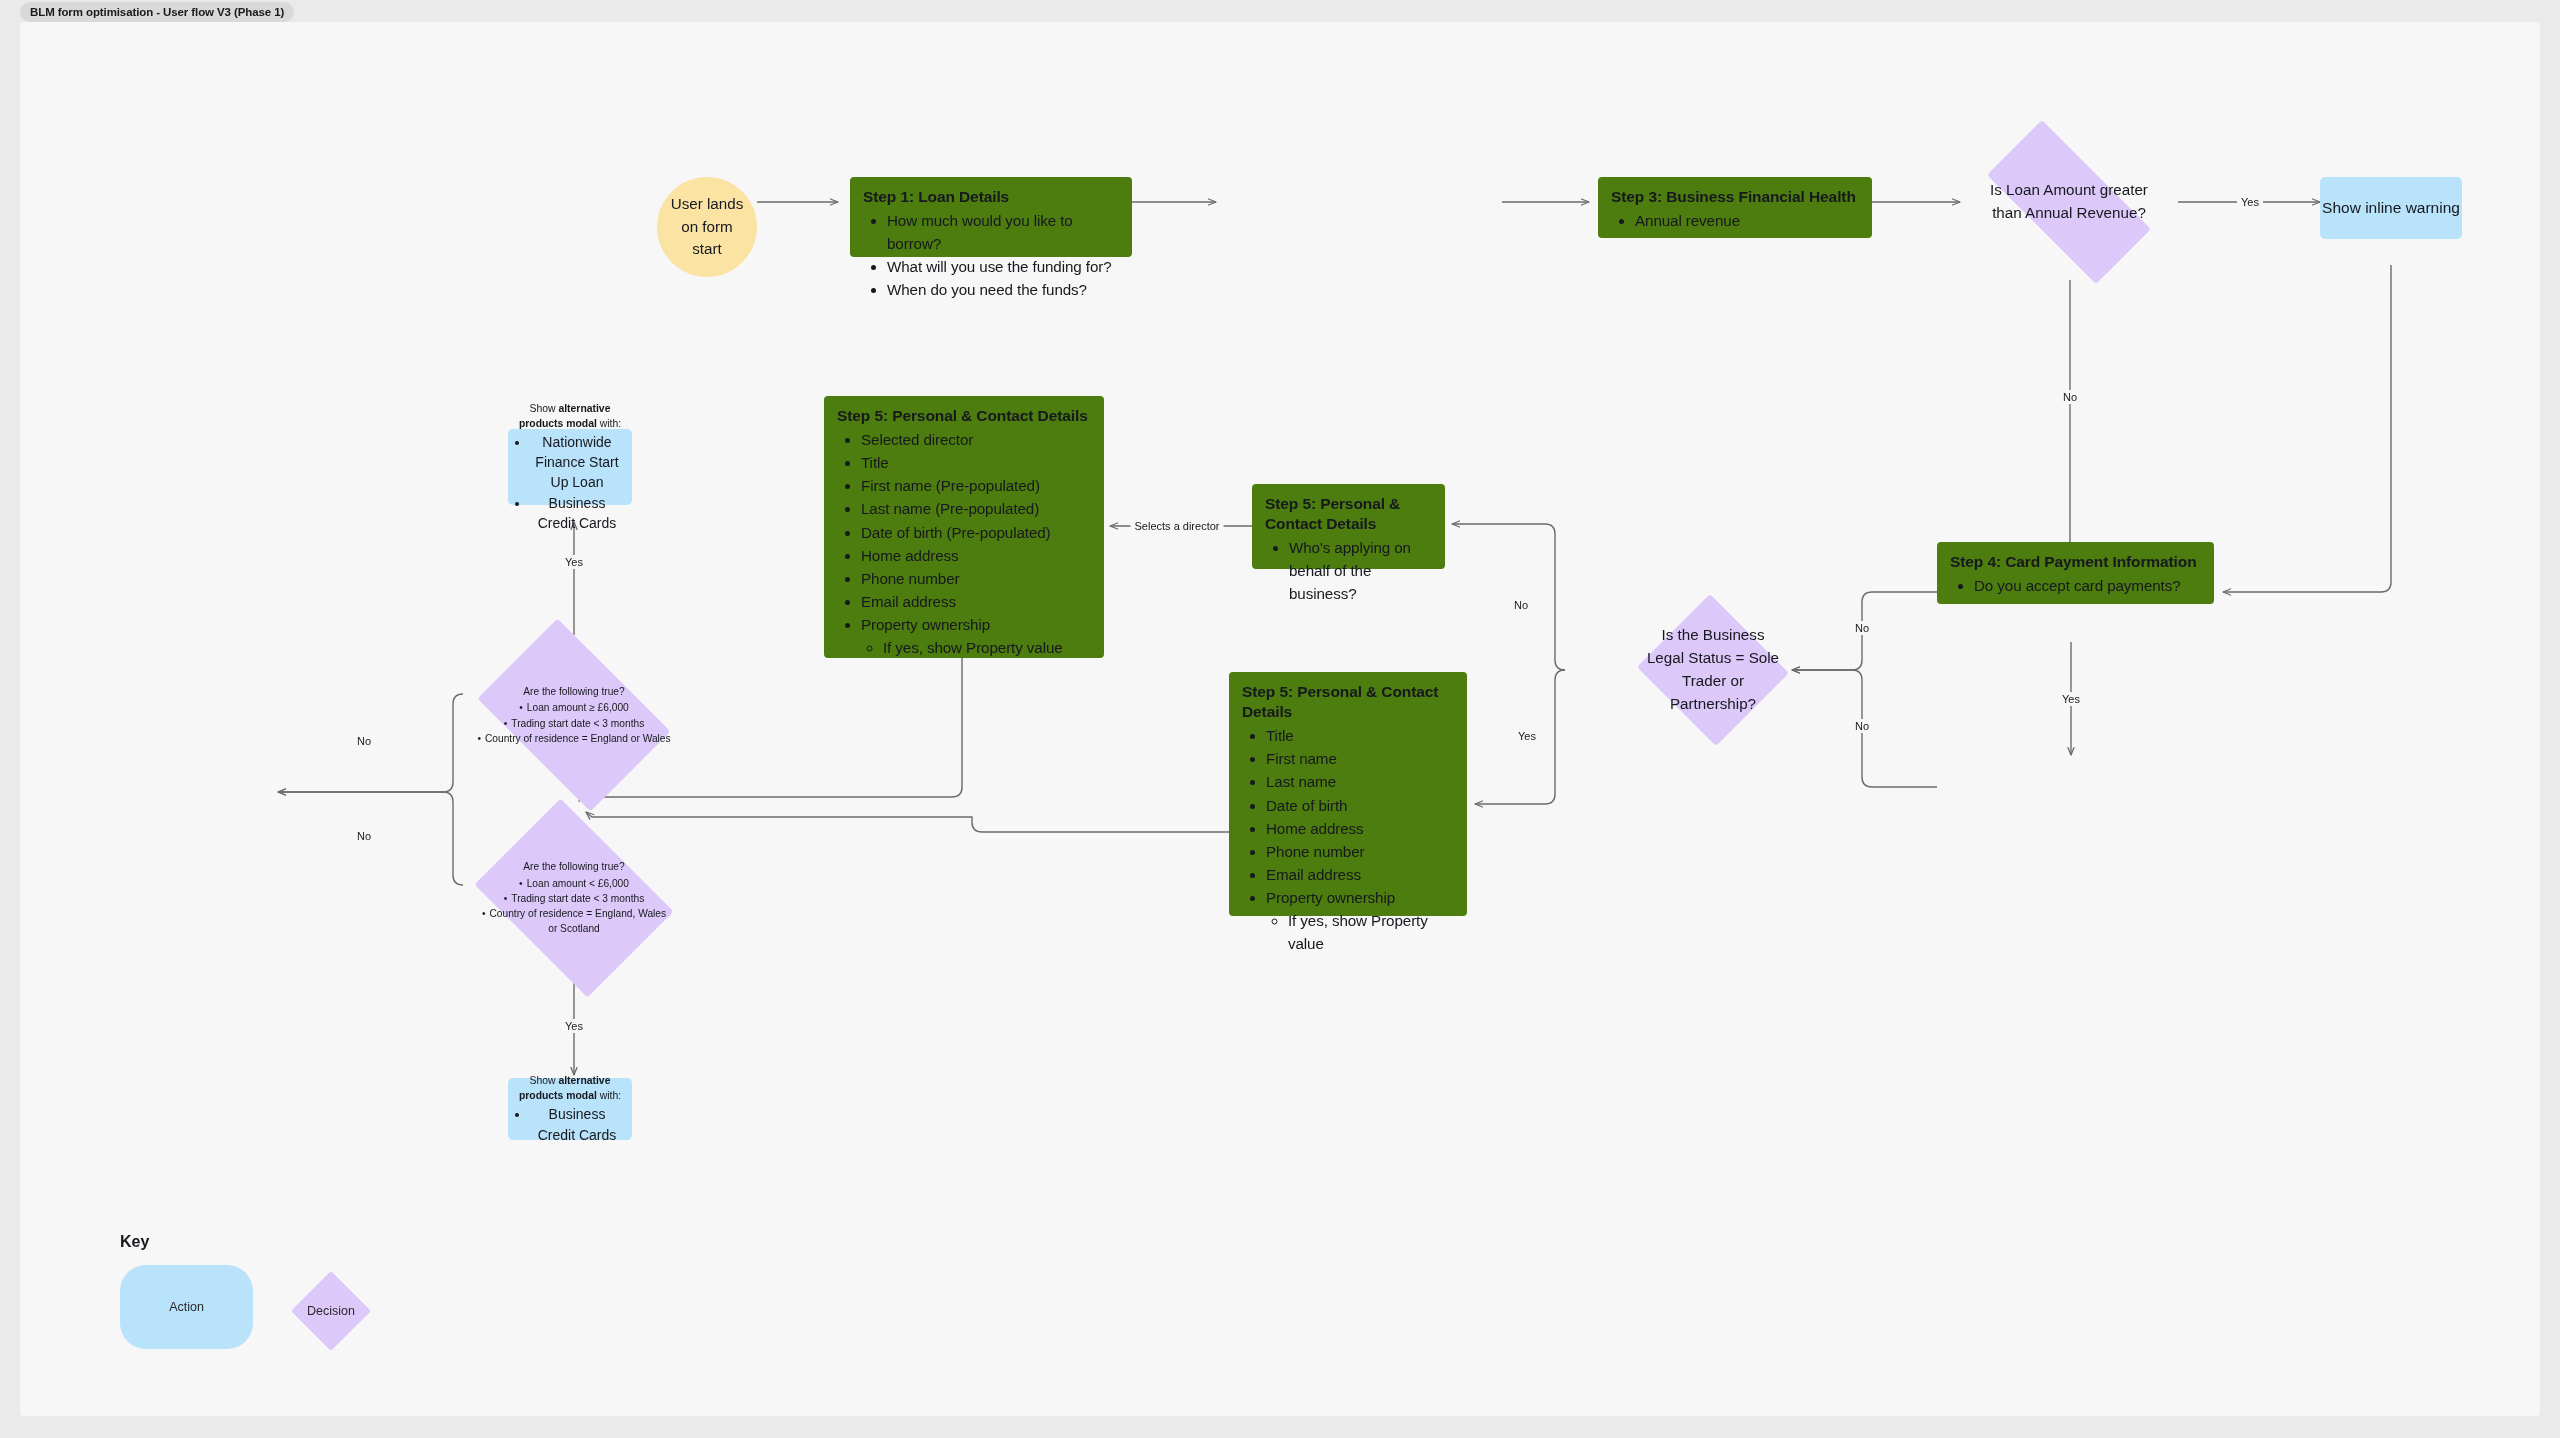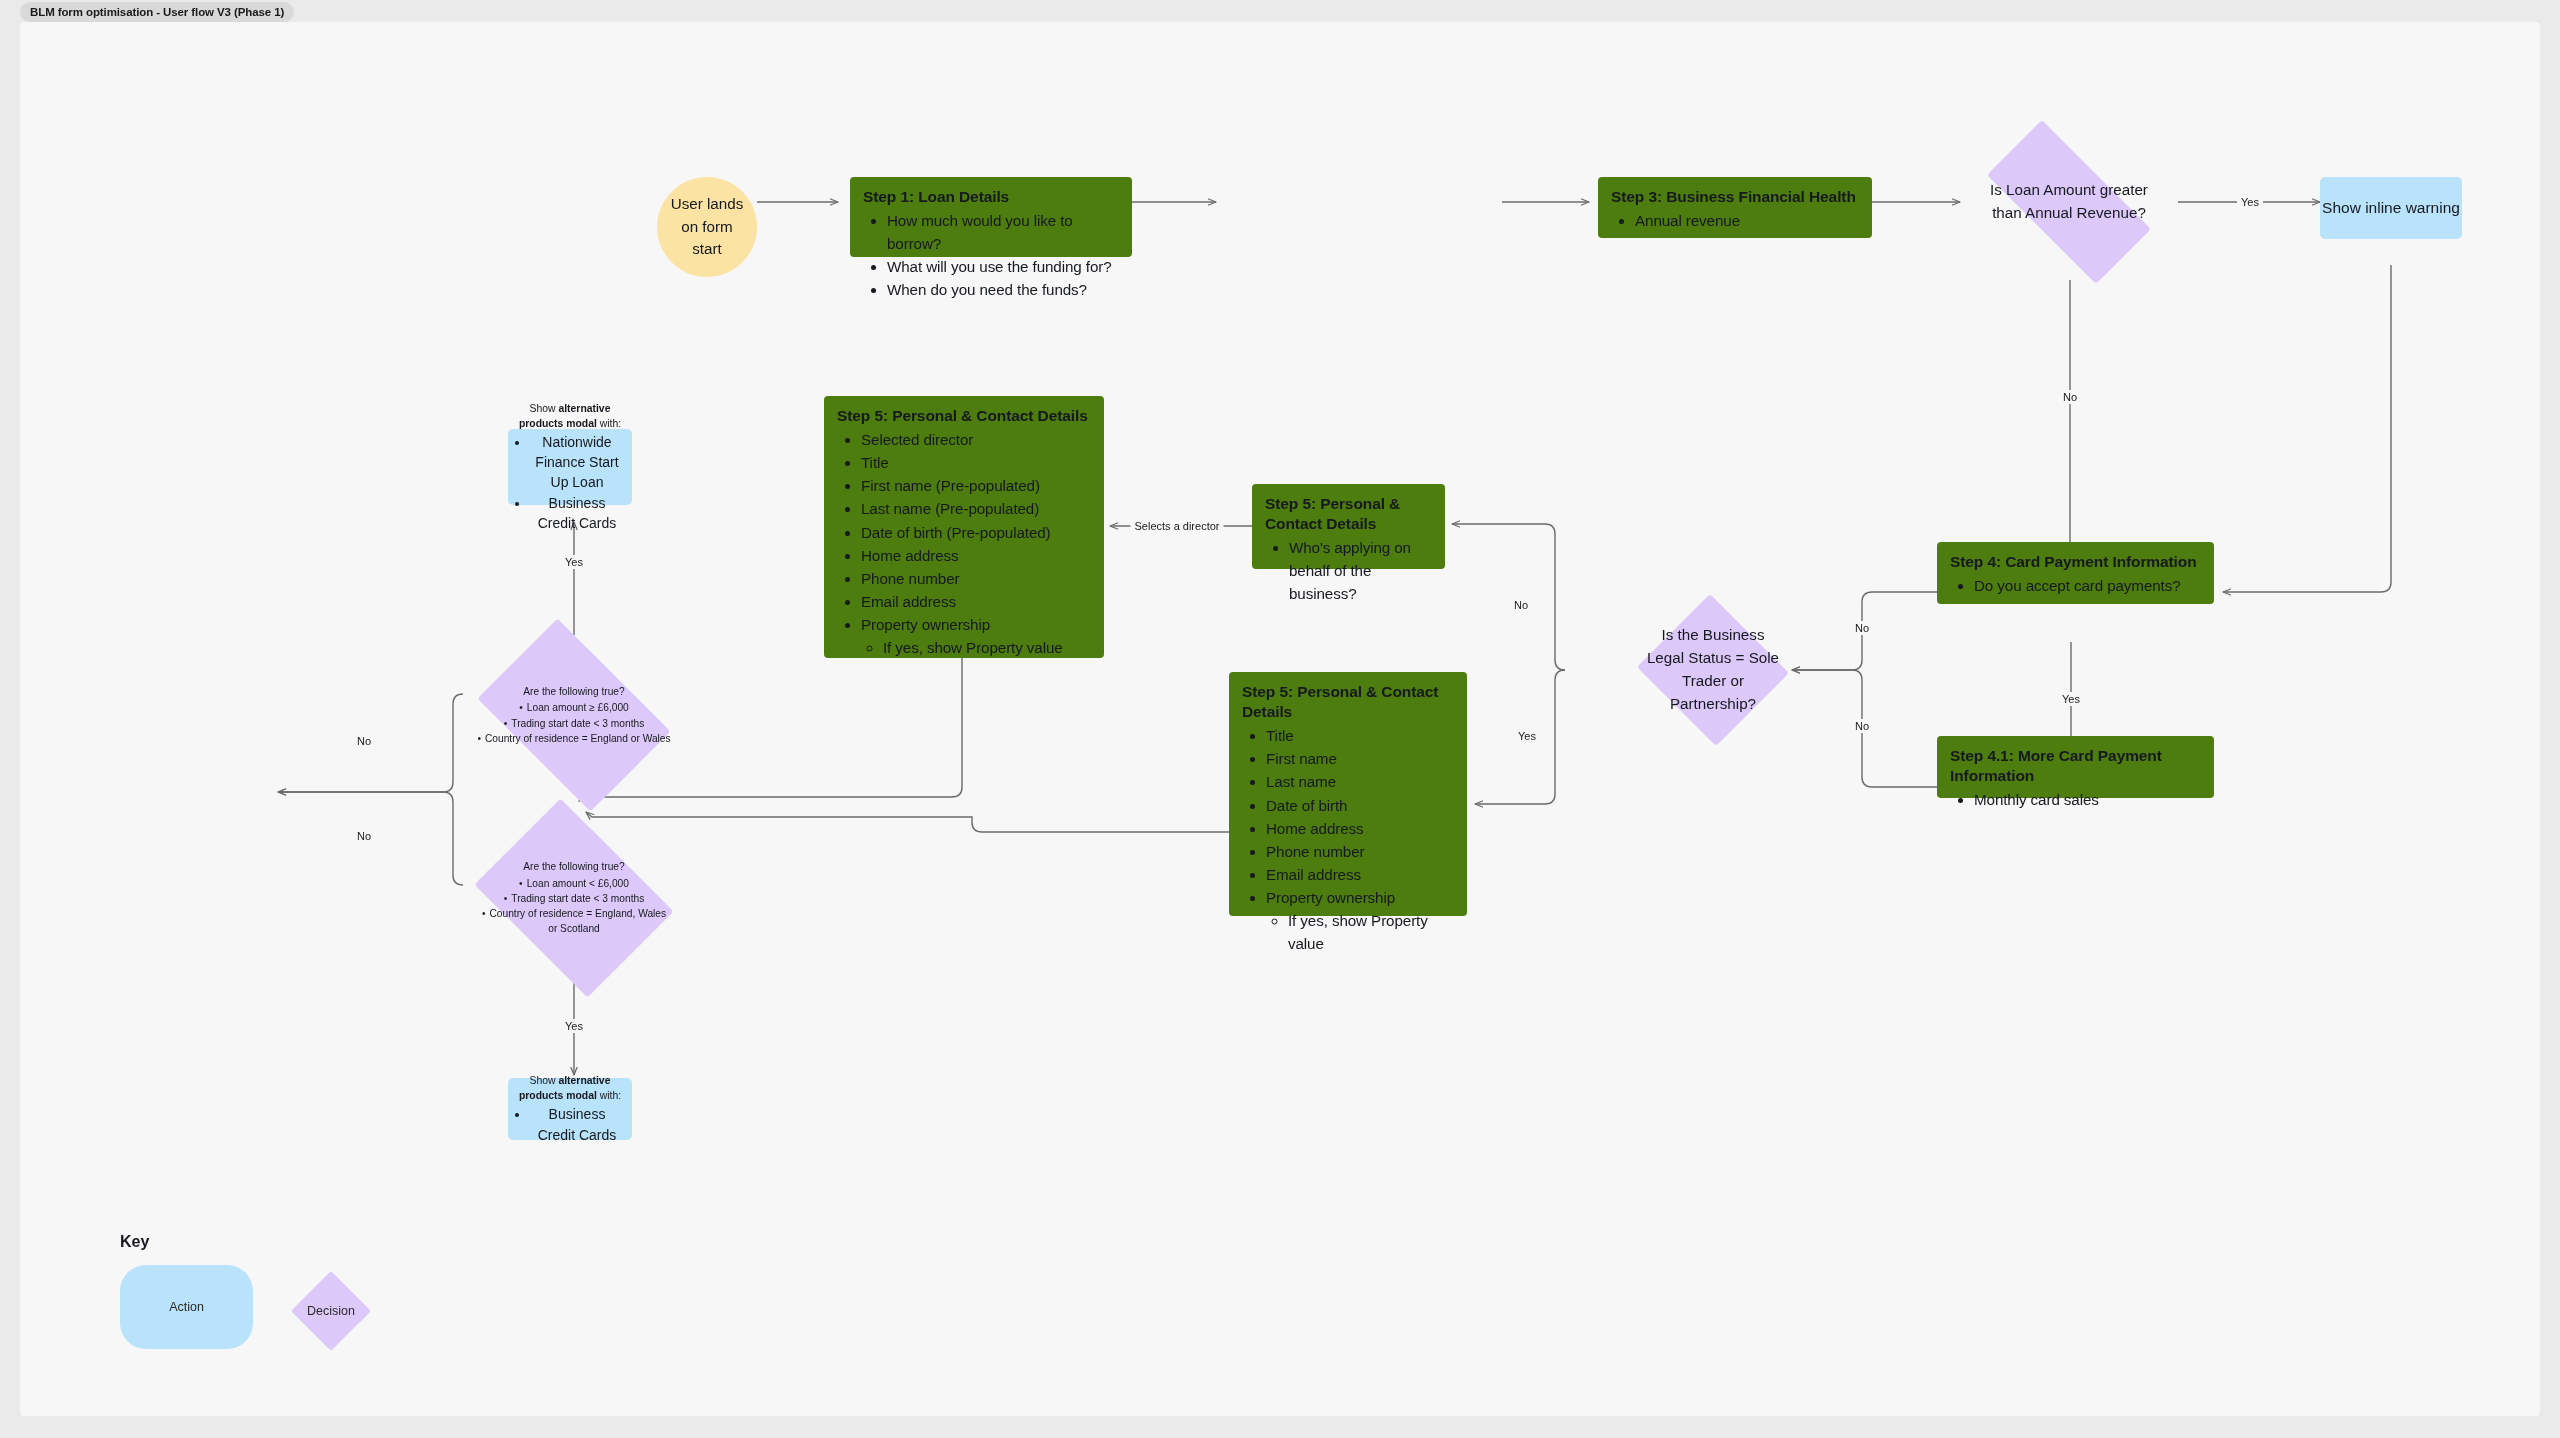--- a/index.html
+++ b/index.html
@@ -226,26 +226,20 @@
       <div class="inner">Show inline warning</div>
     </div>
 
     <div class="node proc" style="left:1917px; top:520px; width:277px; height:62px;">
       <div class="t">Step 4: Card Payment Information</div>
       <ul>
         <li>Do you accept card payments?</li>
       </ul>
     </div>
 
-    <div class="node proc" style="left:1917px; top:714px; width:277px; height:62px;">
-      <div class="t">Step 4.1: More Card Payment Information</div>
-      <ul>
-        <li>Monthly card sales</li>
-      </ul>
-    </div>
 
     <div class="node diamond dia-big" style="left:1614px; top:575px; width:158px; height:146px;">
       <div class="shape"></div>
       <div class="label">
         <div class="inner">Is the Business Legal Status = Sole Trader or Partnership?</div>
       </div>
     </div>
 
     <div class="node proc" style="left:1232px; top:462px; width:193px; height:85px;">
       <div class="t">Step 5: Personal &amp; Contact Details</div>

